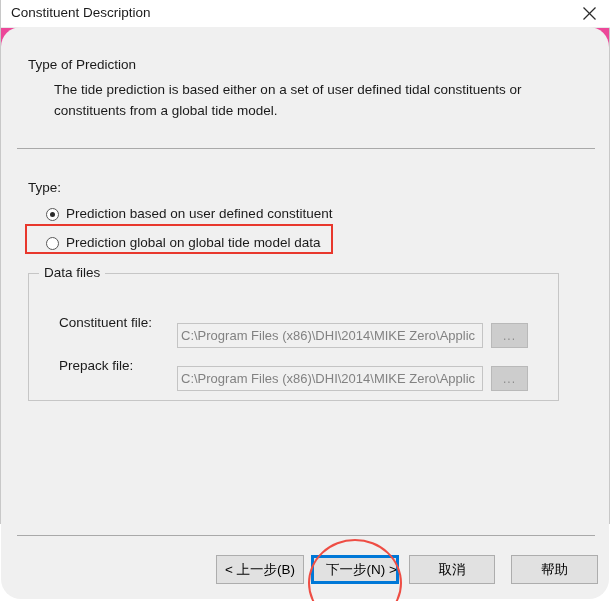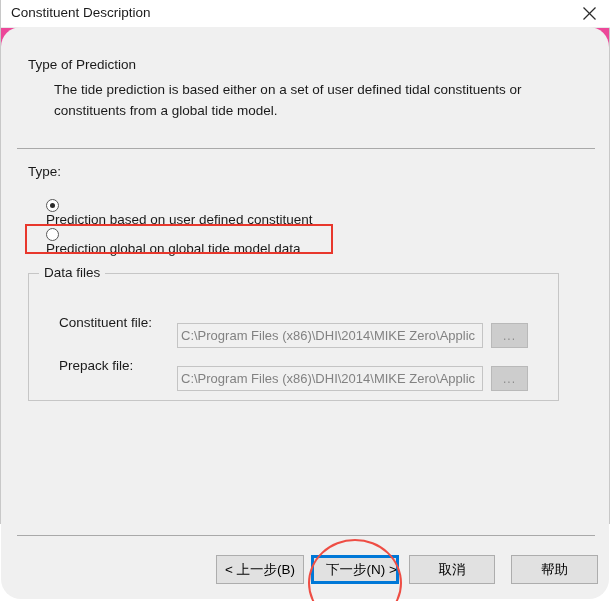--- a/index.html
+++ b/index.html
@@ -80,30 +80,29 @@
   #desc-prediction { left: 53px; top: 52px; width: 520px; }
 
   .hsep {
     position: absolute;
     height: 0;
     border-top: 1px solid #a9a9a9;
   }
   #sep-top    { left: 16px; top: 121px; width: 578px; }
   #sep-bottom { left: 16px; top: 508px; width: 578px; }
 
-  #label-type { left: 27px; top: 137px; }
+  #label-type { left: 27px; top: 153px; }
 
   
   .radio-row {
     position: absolute;
     display: flex;
-    align-items: flex-start;
+    align-items: flex-end;
     height: 22px;
     cursor: pointer;
-    flex-direction: column;
   }
   .radio-mark {
     width: 13px;
     height: 13px;
     border-radius: 50%;
     border: 1px solid #585858;
     background: #ffffff;
     box-sizing: border-box;
     flex: 0 0 auto;
     position: relative;

